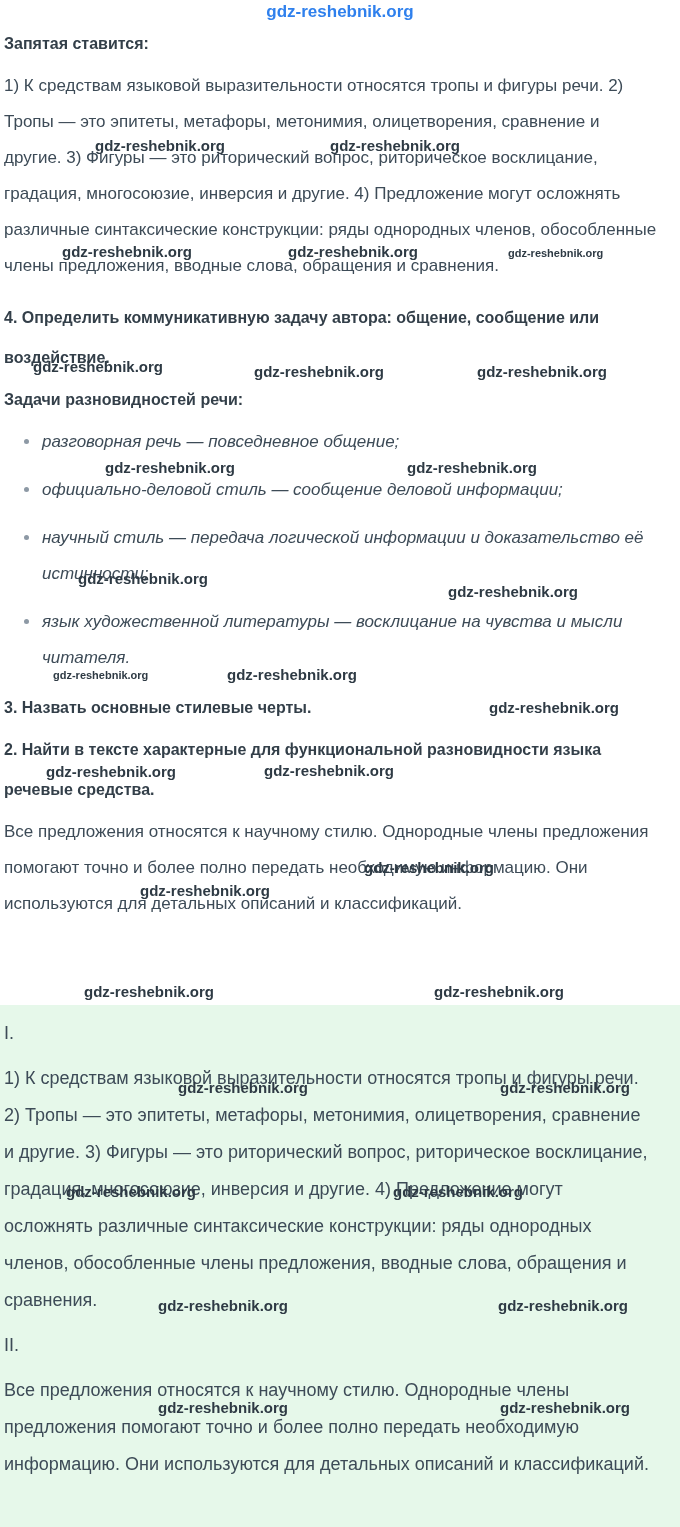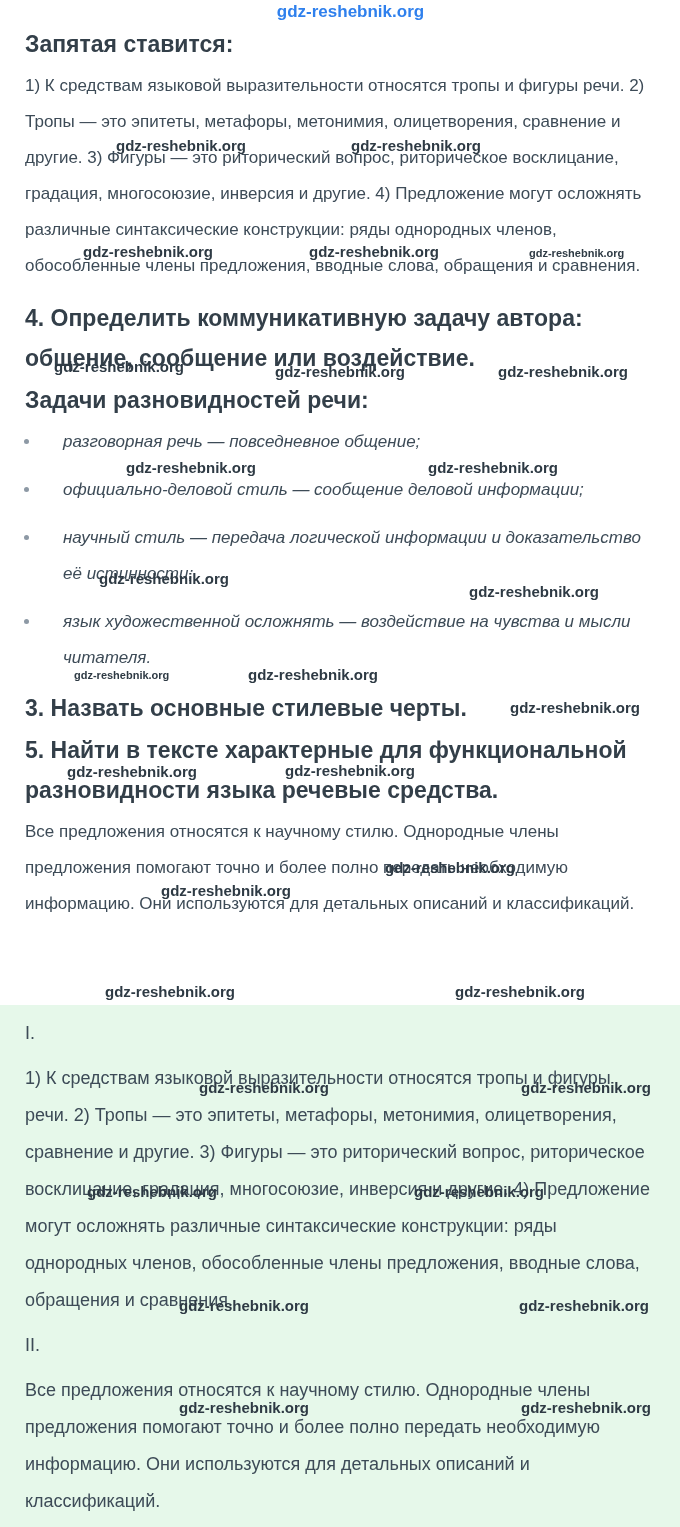--- a/index.html
+++ b/index.html
@@ -1,16 +1,16 @@
 <!DOCTYPE html>
 <html lang="ru"><head>
 <meta charset="utf-8">
 <title>gdz-reshebnik.org</title>
 <style>
-  * { box-sizing: border-box; padding-left: 21px; }
+  * { box-sizing: border-box; }
   html, body { margin: 0; padding: 0; }
   body {
     width: 680px;
     background: #ffffff;
     font-family: "Liberation Sans", "DejaVu Sans", sans-serif;
   }
   .page {
     position: relative;
     width: 680px;
     height: 1527px;
@@ -40,21 +40,21 @@
     overflow: hidden;
     padding: 22px 22px 0 4px;
     color: #3d4b57;
     font-size: 17px;
     line-height: 36px;
     z-index: 1;
   }
   .h {
     font-weight: 700;
     color: #333f49;
-    font-size: 23px;
+    font-size: 16px;
     line-height: 40px;
     margin: 2px 0;
   }
   .content p { margin: 4px 0 14px; }
   ul.styles {
     list-style: none;
     margin: 4px 0 10px;
     padding: 0 0 0 38px;
     font-style: italic;
   }
@@ -112,25 +112,25 @@
     <div class="h">Запятая ставится:</div>
     <p>1) К средствам языковой выразительности относятся тропы и фигуры речи. 2) Тропы — это эпитеты, метафоры, метонимия, олицетворения, сравнение и другие. 3) Фигуры — это риторический вопрос, риторическое восклицание, градация, многосоюзие, инверсия и другие. 4) Предложение могут осложнять различные синтаксические конструкции: ряды однородных членов, обособленные члены предложения, вводные слова, обращения и сравнения.</p>
 
     <div class="h">4. Определить коммуникативную задачу автора: общение, сообщение или воздействие.</div>
     <div class="h">Задачи разновидностей речи:</div>
 
     <ul class="styles">
       <li>разговорная речь — повседневное общение;</li>
       <li>официально-деловой стиль — сообщение деловой информации;</li>
       <li>научный стиль — передача логической информации и доказательство её истинности;</li>
-      <li>язык художественной осложнять — воздействие на чувства и мысли читателя.</li>
+      <li>язык художественной литературы — восклицание на чувства и мысли читателя.</li>
     </ul>
 
     <div class="h">3. Назвать основные стилевые черты.</div>
-    <div class="h">5. Найти в тексте характерные для функциональной разновидности языка речевые средства.</div>
+    <div class="h">2. Найти в тексте характерные для функциональной разновидности языка речевые средства.</div>
     <p>Все предложения относятся к научному стилю. Однородные члены предложения помогают точно и более полно передать необходимую информацию. Они используются для детальных описаний и классификаций.</p>
   </div>
 
   <div class="answer">
     <p class="roman">I.</p>
     <p>1) К средствам языковой выразительности относятся тропы и фигуры речи. 2) Тропы — это эпитеты, метафоры, метонимия, олицетворения, сравнение и другие. 3) Фигуры — это риторический вопрос, риторическое восклицание, градация, многосоюзие, инверсия и другие. 4) Предложение могут осложнять различные синтаксические конструкции: ряды однородных членов, обособленные члены предложения, вводные слова, обращения и сравнения.</p>
     <p class="roman">II.</p>
     <p>Все предложения относятся к научному стилю. Однородные члены предложения помогают точно и более полно передать необходимую информацию. Они используются для детальных описаний и классификаций.</p>
   </div>
 

